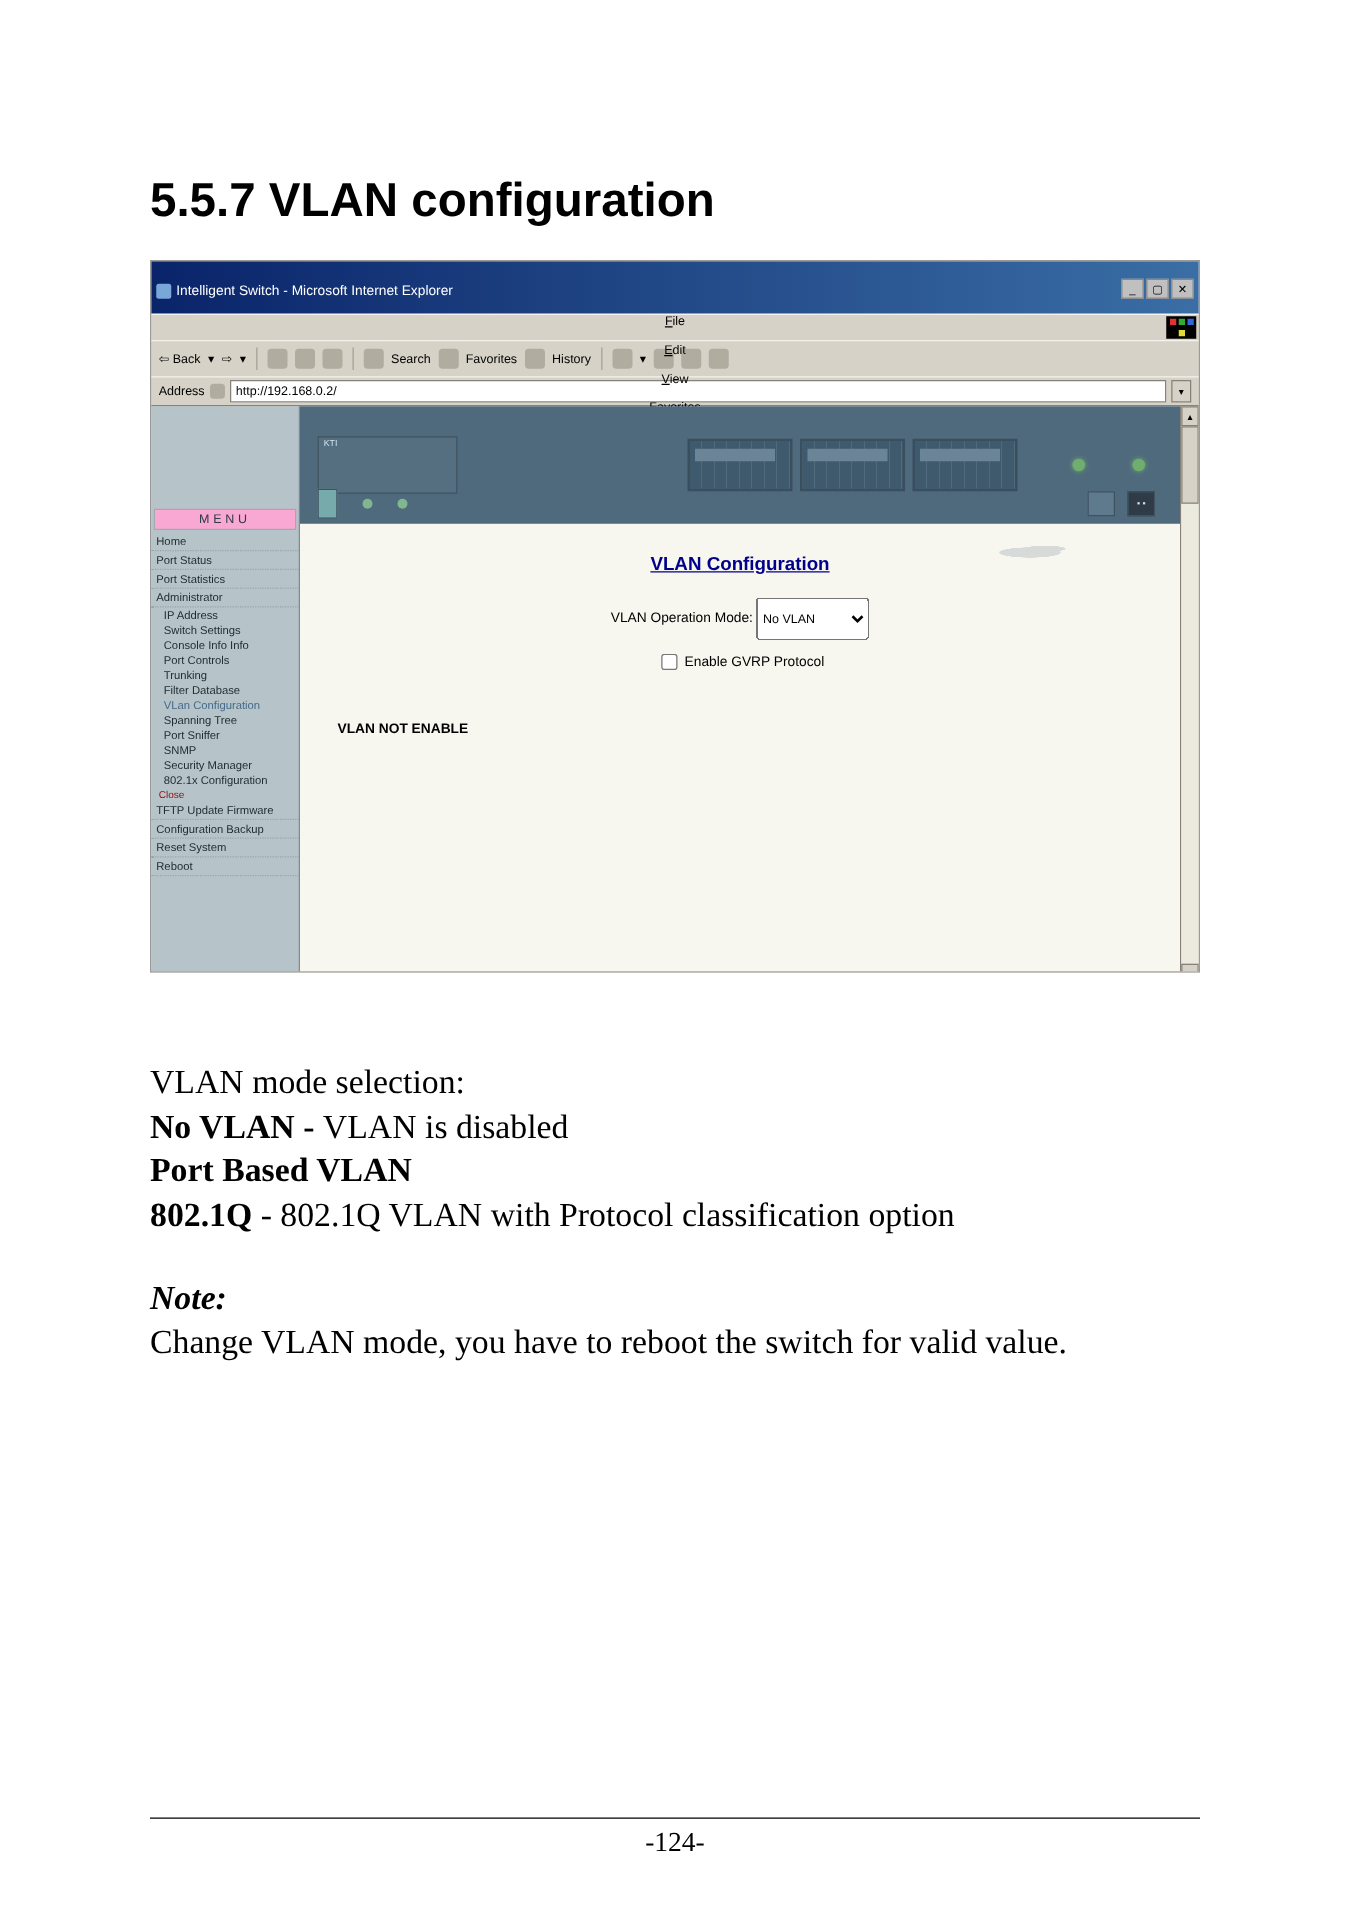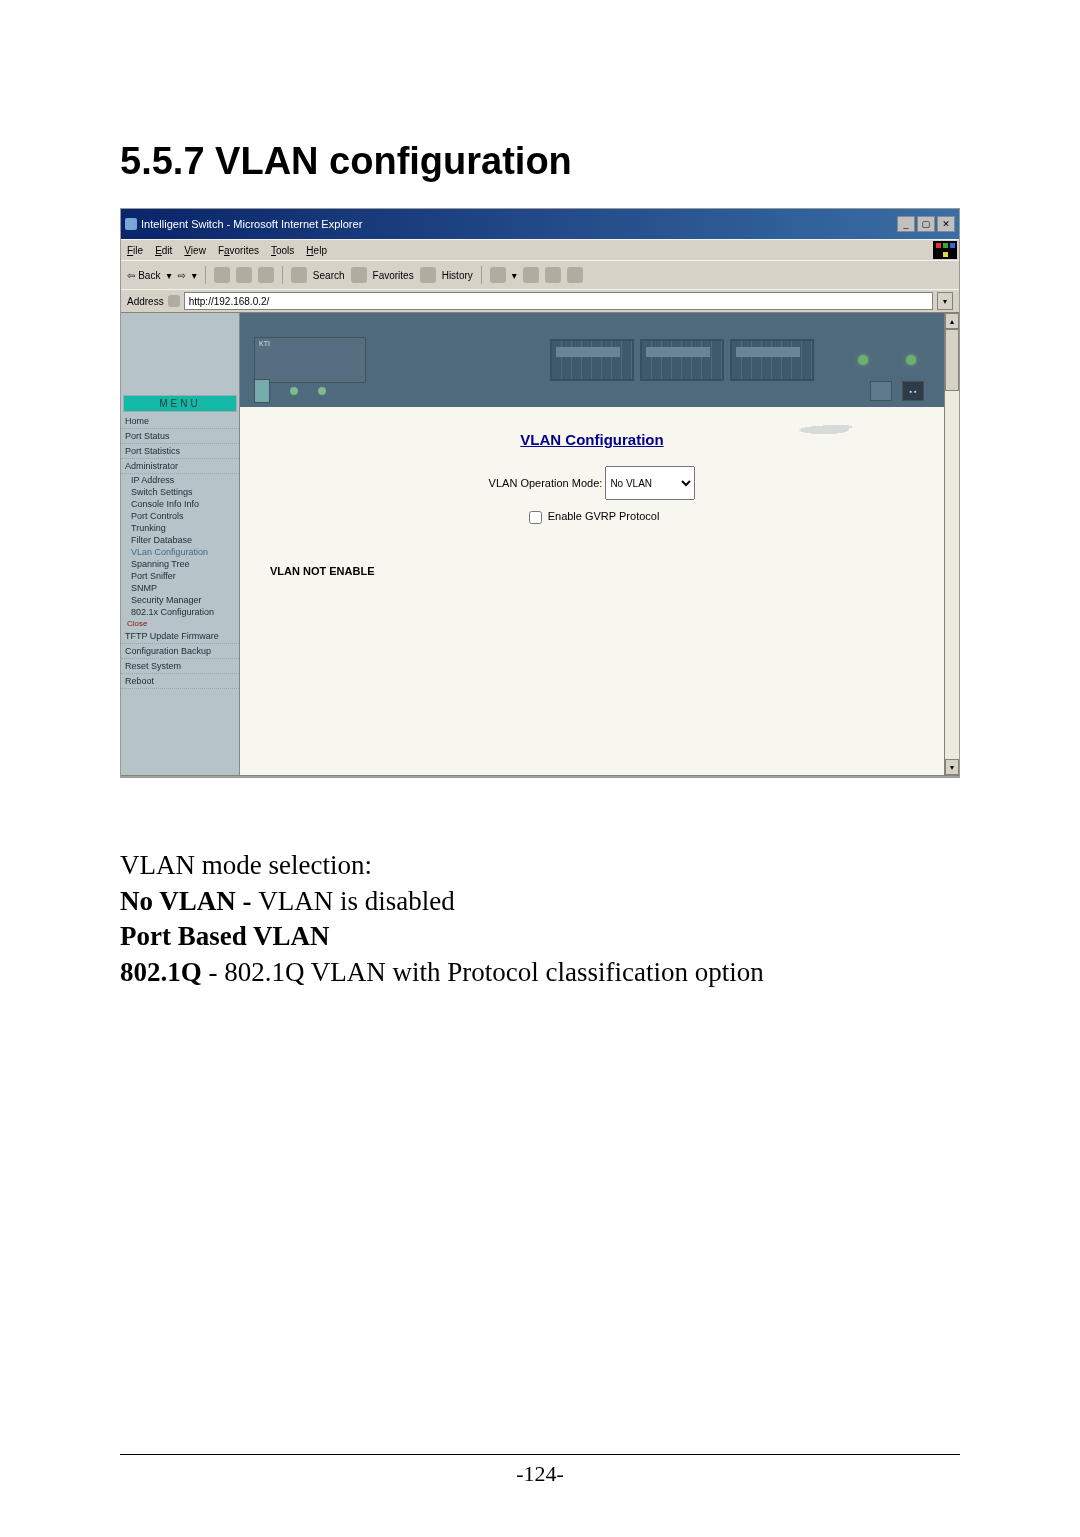--- a/index.html
+++ b/index.html
@@ -30,26 +30,26 @@
     background: #d6d2c7;
     font-family: Tahoma, Geneva, sans-serif;
     font-size: 10px;
     color: #000;
     margin-bottom: 70px;
     position: relative;
     box-sizing: border-box;
     overflow: hidden;
   }
   .titlebar {
-    height: 30px;
+    height: 18px;
     background: linear-gradient(to right, #0a246a, #3a6ea5);
     color: #fff;
     display: flex;
-    align-items: center;
-    padding: 0 4px;
+    align-items: flex-end;
+    padding: 12px 4px;
     font-size: 11px;
   }
   .titlebar .ie-icon {
     width: 12px; height: 12px; margin-right: 4px;
     display: inline-block;
     background: #79a7d8;
     border-radius: 2px;
   }
   .titlebar .spacer { flex: 1; }
   .winbtn {
@@ -65,20 +65,21 @@
   }
   .menubar {
     height: 20px;
     background: #d6d2c7;
     display: flex;
     align-items: center;
     padding: 0 6px;
     gap: 12px;
     border-top: 1px solid #f4f2ec;
     position: relative;
+    flex-direction: column;
   }
   .menubar .menu-item u { text-decoration: underline; }
   .win-logo {
     width: 24px; height: 18px;
     position: absolute; right: 2px; top: 1px;
     background: #000;
     display: flex; flex-wrap: wrap; align-items: center; justify-content: center;
   }
   .win-logo span { width: 5px; height: 5px; margin:1px; }
   .toolbar {
@@ -133,21 +134,21 @@
   .sidebar {
     width: 118px;
     background: #b6c3c9;
     border-right: 1px solid #7f8b91;
     display: flex;
     flex-direction: column;
     position: relative;
   }
   .sidebar .filler { height: 82px; }
   .menu-head {
-    background: #14b8a6;
+    background: #f9a8d4;
     border: 1px solid #a0aab0;
     text-align: center;
     font-size: 10px;
     letter-spacing: 3px;
     padding: 2px 0;
     margin: 0 2px 2px 2px;
     color: #2f3a40;
   }
   .menu-link {
     font-size: 9px;
@@ -476,18 +477,22 @@
   </div>
 
 
   <p class="body-text">
     <span>VLAN mode selection:</span><br>
     <b><span>No VLAN - </span></b><span>VLAN is disabled</span><br>
     <b><span>Port Based VLAN</span></b><br>
     <b><span>802.1Q</span></b><span> - 802.1Q VLAN with Protocol classification option</span>
   </p>
 
+  <p class="body-text">
+    <i><b><span>Note:</span></b></i><br>
+    <span>Change VLAN mode, you have to reboot the switch for valid value.</span>
+  </p>
 
   <div class="page-footer">
     <span>-124-</span>
   </div>
 
 </div>
 
 </body></html>

